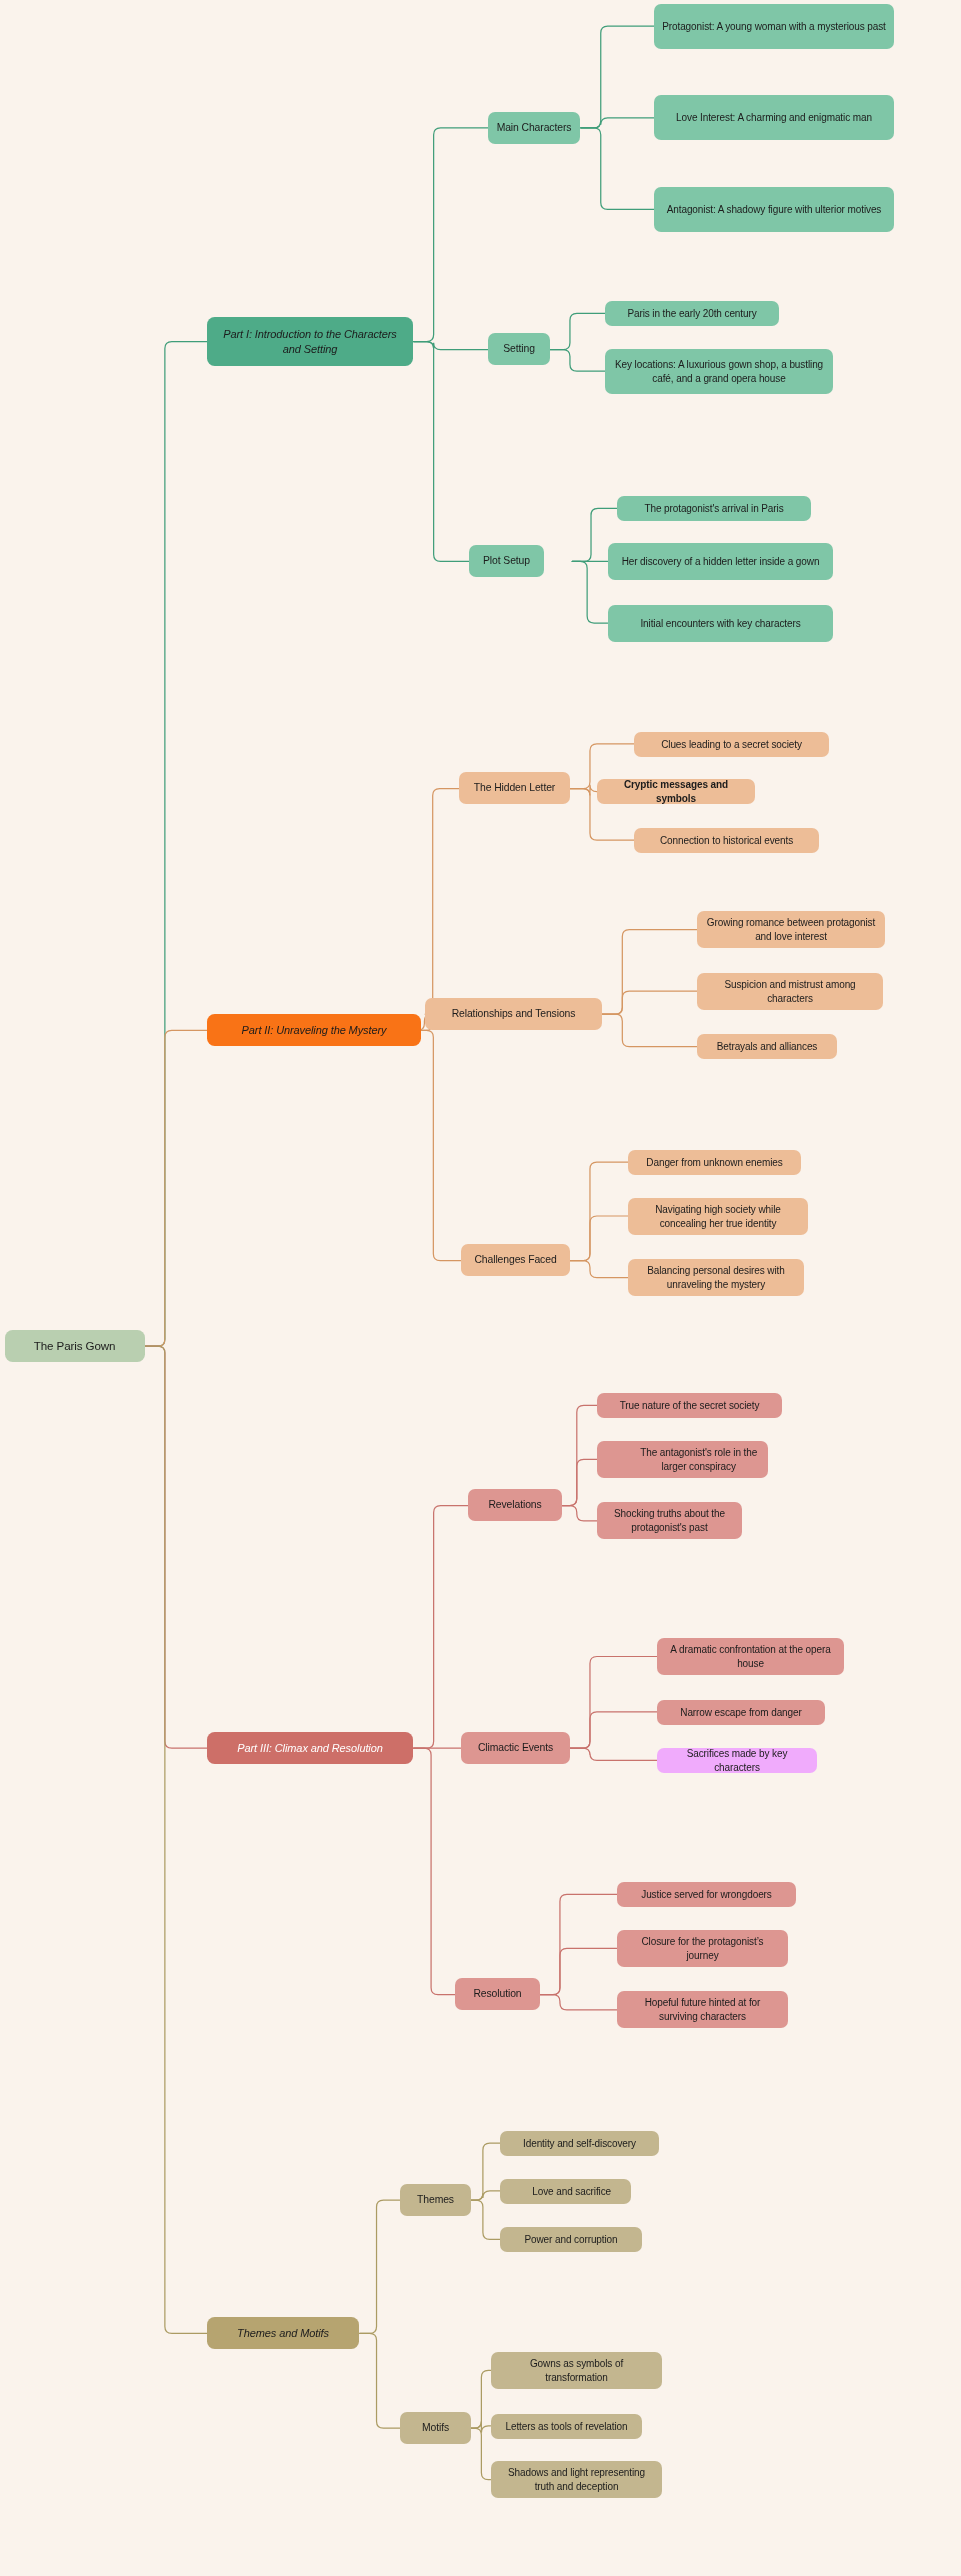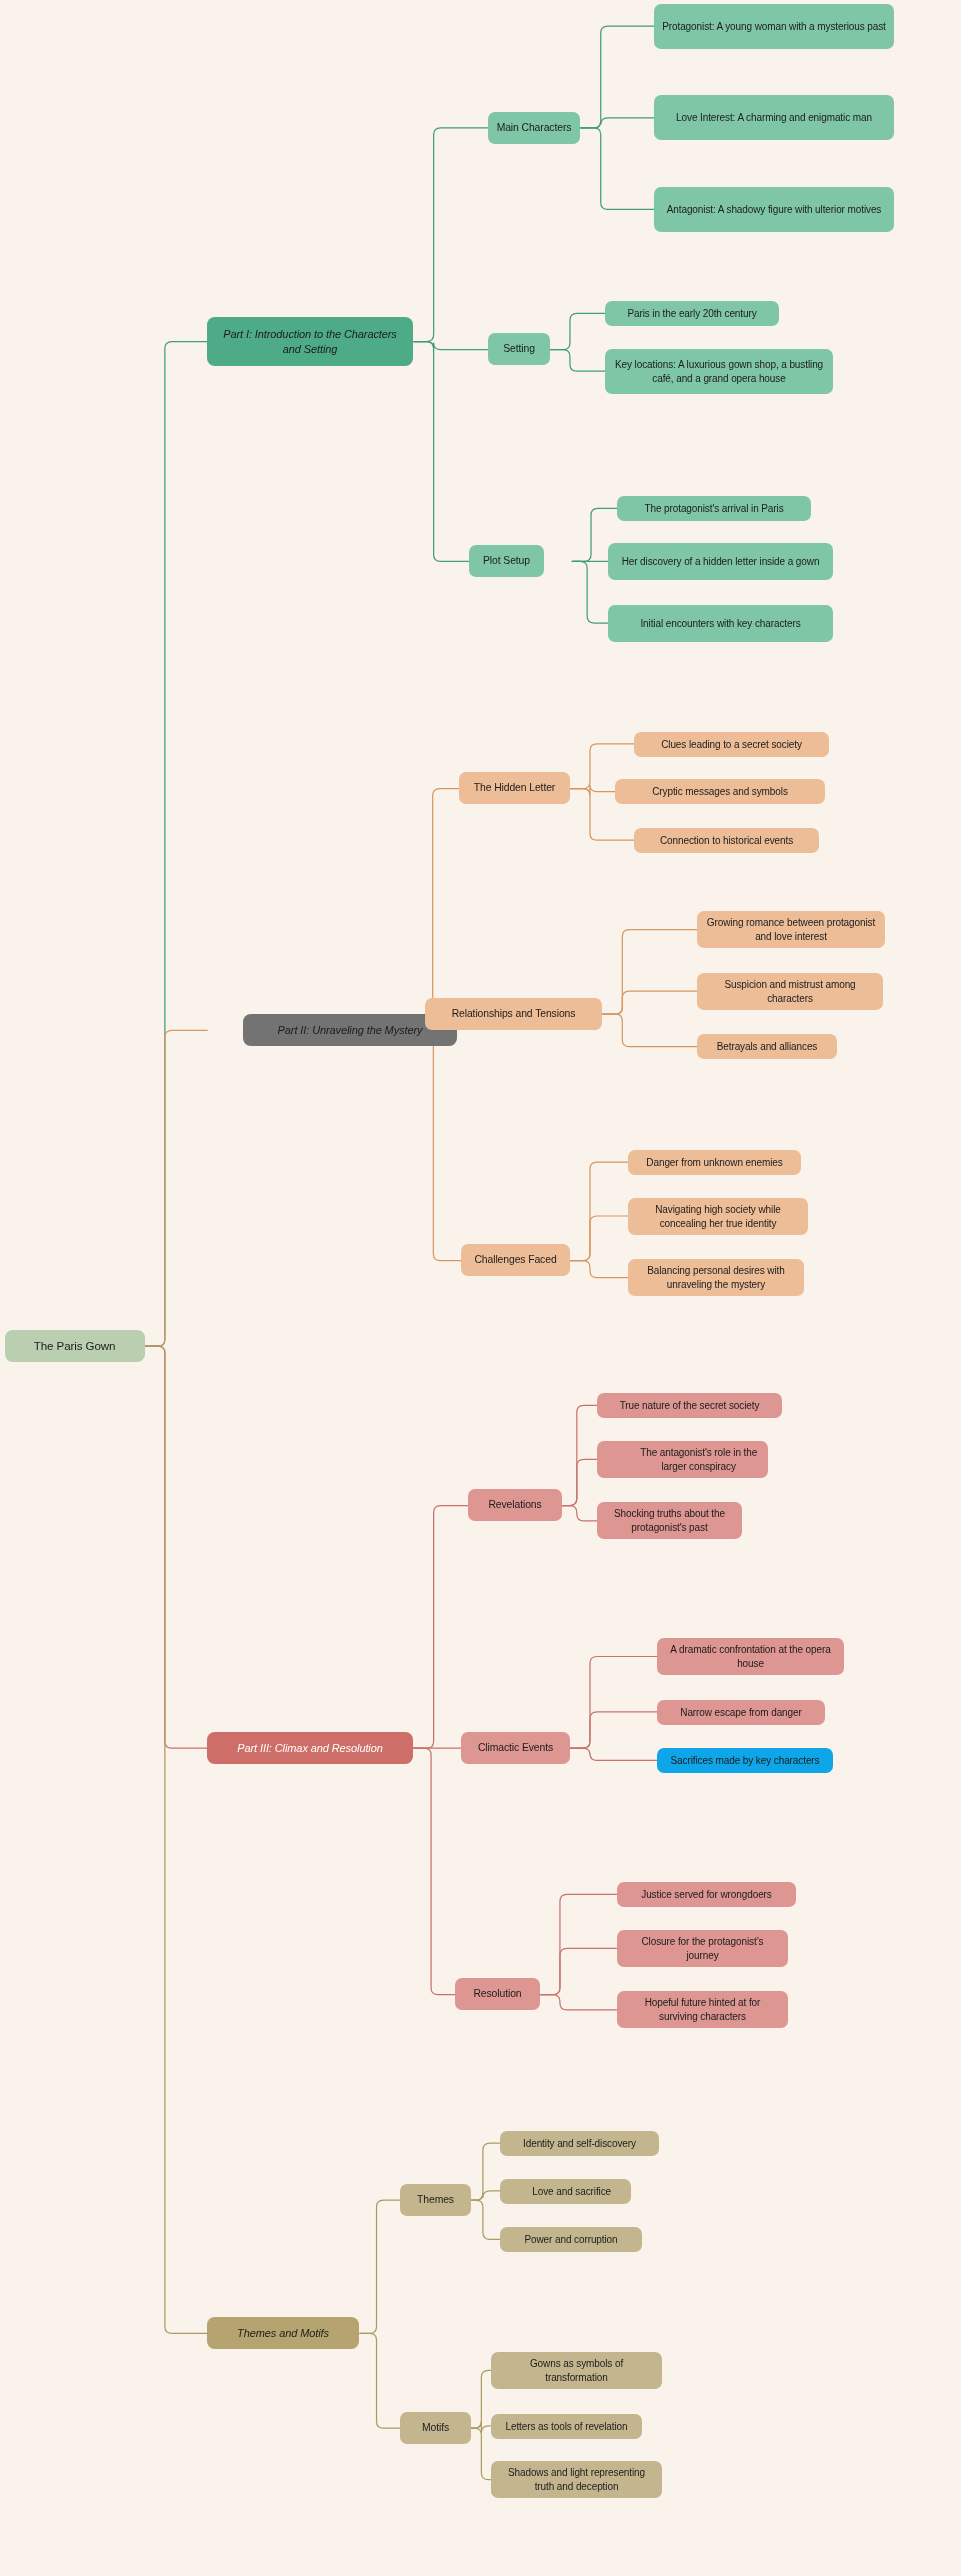--- a/index.html
+++ b/index.html
@@ -117,42 +117,42 @@
       <div class="node leaf" style="left: 654px; top: 3.9px; width: 240px; height: 45px; background: rgb(127, 198, 167); color: rgb(28, 28, 28);">Protagonist: A young woman with a mysterious past</div>
       <div class="node leaf" style="left: 654px; top: 95px; width: 240px; height: 45px; background: rgb(127, 198, 167); color: rgb(28, 28, 28);">Love Interest: A charming and enigmatic man</div>
       <div class="node leaf" style="left: 654px; top: 187px; width: 240px; height: 45px; background: rgb(127, 198, 167); color: rgb(28, 28, 28);">Antagonist: A shadowy figure with ulterior motives</div>
       <div class="node sub" style="left: 488px; top: 333px; width: 62px; height: 32px; background: rgb(127, 198, 167); color: rgb(28, 28, 28);">Setting</div>
       <div class="node leaf" style="left: 605px; top: 301px; width: 174px; height: 25px; background: rgb(127, 198, 167); color: rgb(28, 28, 28);">Paris in the early 20th century</div>
       <div class="node leaf" style="left: 605px; top: 349px; width: 228px; height: 45px; background: rgb(127, 198, 167); color: rgb(28, 28, 28);">Key locations: A luxurious gown shop, a bustling café, and a grand opera house</div>
       <div class="node sub" style="left: 469px; top: 545px; width: 75px; height: 32px; background: rgb(127, 198, 167); color: rgb(28, 28, 28);">Plot Setup</div>
       <div class="node leaf" style="left: 617px; top: 496px; width: 194px; height: 25px; background: rgb(127, 198, 167); color: rgb(28, 28, 28);">The protagonist's arrival in Paris</div>
       <div class="node leaf" style="left: 608px; top: 543px; width: 225px; height: 37px; background: rgb(127, 198, 167); color: rgb(28, 28, 28);">Her discovery of a hidden letter inside a gown</div>
       <div class="node leaf" style="left: 608px; top: 605px; width: 225px; height: 37px; background: rgb(127, 198, 167); color: rgb(28, 28, 28);">Initial encounters with key characters</div>
-      <div class="node branch" style="left: 207px; top: 1014px; width: 214px; height: 32px; background: #737373; color: rgb(28, 28, 28); margin-left: 36px;">Part II: Unraveling the Mystery</div>
+      <div class="node branch" style="left: 207px; top: 1014px; width: 214px; height: 32px; background: #f97316; color: rgb(28, 28, 28);">Part II: Unraveling the Mystery</div>
       <div class="node sub" style="left: 459px; top: 772px; width: 111px; height: 32px; background: rgb(237, 189, 151); color: rgb(28, 28, 28);">The Hidden Letter</div>
       <div class="node leaf" style="left: 634px; top: 732px; width: 195px; height: 25px; background: rgb(237, 189, 151); color: rgb(28, 28, 28);">Clues leading to a secret society</div>
-      <div class="node leaf" style="left: 615px; top: 779px; width: 210px; height: 25px; background: rgb(237, 189, 151); color: rgb(28, 28, 28);">Cryptic messages and symbols</div>
+      <div class="node leaf" style="left: 597px; top: 779px; width: 158px; height: 25px; background: rgb(237, 189, 151); color: rgb(28, 28, 28); font-weight: bold;">Cryptic messages and symbols</div>
       <div class="node leaf" style="left: 634px; top: 828px; width: 185px; height: 25px; background: rgb(237, 189, 151); color: rgb(28, 28, 28);">Connection to historical events</div>
       <div class="node sub" style="left: 425px; top: 998px; width: 177px; height: 32px; background: rgb(237, 189, 151); color: rgb(28, 28, 28);">Relationships and Tensions</div>
       <div class="node leaf" style="left: 697px; top: 911px; width: 188px; height: 37px; background: rgb(237, 189, 151); color: rgb(28, 28, 28);">Growing romance between protagonist and love interest</div>
       <div class="node leaf" style="left: 697px; top: 973px; width: 186px; height: 37px; background: rgb(237, 189, 151); color: rgb(28, 28, 28); text-align: center;">Suspicion and mistrust among characters</div>
       <div class="node leaf" style="left: 697px; top: 1034px; width: 140px; height: 25px; background: rgb(237, 189, 151); color: rgb(28, 28, 28);">Betrayals and alliances</div>
       <div class="node sub" style="left: 461px; top: 1244px; width: 109px; height: 32px; background: rgb(237, 189, 151); color: rgb(28, 28, 28);">Challenges Faced</div>
       <div class="node leaf" style="left: 628px; top: 1150px; width: 173px; height: 25px; background: rgb(237, 189, 151); color: rgb(28, 28, 28);">Danger from unknown enemies</div>
       <div class="node leaf" style="left: 628px; top: 1198px; width: 180px; height: 37px; background: rgb(237, 189, 151); color: rgb(28, 28, 28);">Navigating high society while concealing her true identity</div>
       <div class="node leaf" style="left: 628px; top: 1259px; width: 176px; height: 37px; background: rgb(237, 189, 151); color: rgb(28, 28, 28);">Balancing personal desires with unraveling the mystery</div>
       <div class="node branch" style="left: 207px; top: 1732px; width: 206px; height: 32px; background: rgb(205, 111, 104); color: rgb(255, 255, 255);">Part III: Climax and Resolution</div>
       <div class="node sub" style="left: 468px; top: 1489px; width: 94px; height: 32px; background: rgb(221, 150, 145); color: rgb(28, 28, 28);">Revelations</div>
       <div class="node leaf" style="left: 597px; top: 1393px; width: 185px; height: 25px; background: rgb(221, 150, 145); color: rgb(28, 28, 28);">True nature of the secret society</div>
       <div class="node leaf" style="left: 597px; top: 1441px; width: 171px; height: 37px; background: rgb(221, 150, 145); color: rgb(28, 28, 28); padding-left: 40px;">The antagonist's role in the larger conspiracy</div>
       <div class="node leaf" style="left: 597px; top: 1502px; width: 145px; height: 37px; background: rgb(221, 150, 145); color: rgb(28, 28, 28);">Shocking truths about the protagonist's past</div>
       <div class="node sub" style="left: 461px; top: 1732px; width: 109px; height: 32px; background: rgb(221, 150, 145); color: rgb(28, 28, 28);">Climactic Events</div>
       <div class="node leaf" style="left: 657px; top: 1638px; width: 187px; height: 37px; background: rgb(221, 150, 145); color: rgb(28, 28, 28);">A dramatic confrontation at the opera house</div>
       <div class="node leaf" style="left: 657px; top: 1700px; width: 168px; height: 25px; background: rgb(221, 150, 145); color: rgb(28, 28, 28);">Narrow escape from danger</div>
-      <div class="node leaf" style="left: 657px; top: 1748px; width: 176px; height: 25px; background: #0ea5e9; color: rgb(28, 28, 28);">Sacrifices made by key characters</div>
+      <div class="node leaf" style="left: 657px; top: 1748px; width: 160px; height: 25px; background: #f0abfc; color: rgb(28, 28, 28);">Sacrifices made by key characters</div>
       <div class="node sub" style="left: 455px; top: 1978px; width: 85px; height: 32px; background: rgb(221, 150, 145); color: rgb(28, 28, 28);">Resolution</div>
       <div class="node leaf" style="left: 617px; top: 1882px; width: 179px; height: 25px; background: rgb(221, 150, 145); color: rgb(28, 28, 28);">Justice served for wrongdoers</div>
       <div class="node leaf" style="left: 617px; top: 1930px; width: 171px; height: 37px; background: rgb(221, 150, 145); color: rgb(28, 28, 28);">Closure for the protagonist’s journey</div>
       <div class="node leaf" style="left: 617px; top: 1991px; width: 171px; height: 37px; background: rgb(221, 150, 145); color: rgb(28, 28, 28);">Hopeful future hinted at for surviving characters</div>
       <div class="node branch" style="left: 207px; top: 2317px; width: 152px; height: 32px; background: rgb(182, 164, 112); color: rgb(28, 28, 28);">Themes and Motifs</div>
       <div class="node sub" style="left: 400px; top: 2184px; width: 71px; height: 32px; background: rgb(195, 182, 143); color: rgb(28, 28, 28);">Themes</div>
       <div class="node leaf" style="left: 500px; top: 2131px; width: 159px; height: 25px; background: rgb(195, 182, 143); color: rgb(28, 28, 28);">Identity and self-discovery</div>
       <div class="node leaf" style="left: 500px; top: 2179px; width: 131px; height: 25px; background: rgb(195, 182, 143); color: rgb(28, 28, 28); padding-left: 20px;">Love and sacrifice</div>
       <div class="node leaf" style="left: 500px; top: 2227px; width: 142px; height: 25px; background: rgb(195, 182, 143); color: rgb(28, 28, 28);">Power and corruption</div>
       <div class="node sub" style="left: 400px; top: 2412px; width: 71px; height: 32px; background: rgb(195, 182, 143); color: rgb(28, 28, 28);">Motifs</div>

